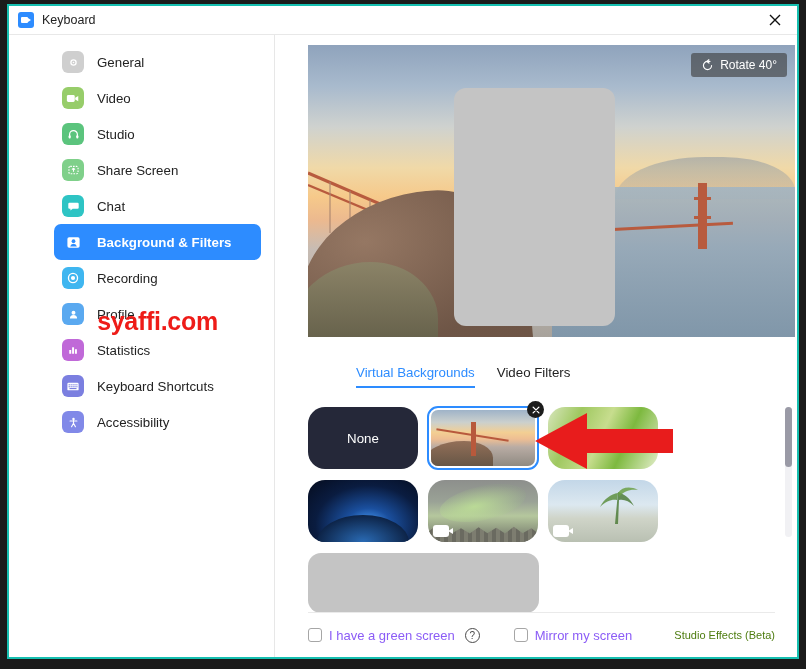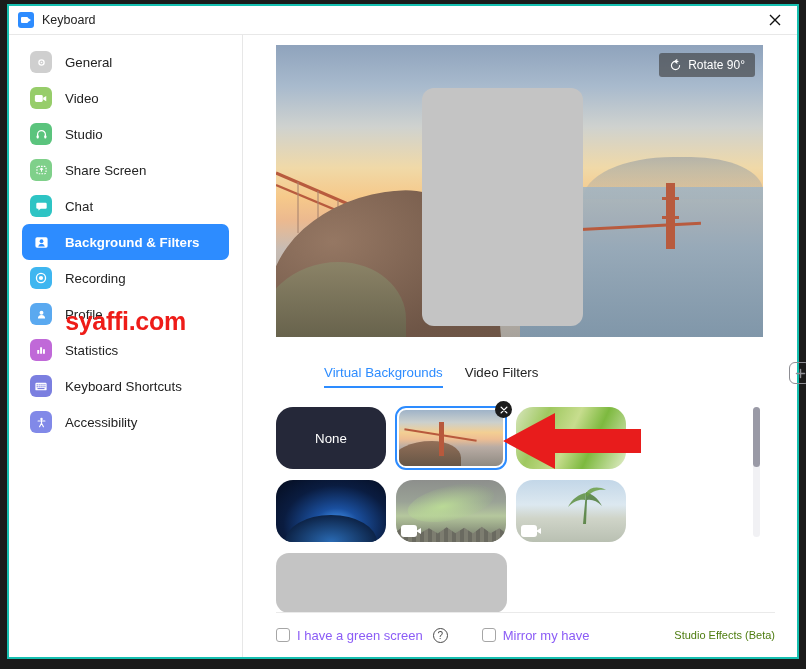--- a/index.html
+++ b/index.html
@@ -69,20 +69,21 @@
 
   .titlebar-sep {
     height: 1px; background: #e8e8e8; flex: none;
   }
 
   
   .body {
     flex: 1;
     display: flex;
     min-height: 0;
+    padding-left: 32px;
   }
 
   
   .sidebar {
     width: 234px;
     flex: none;
     background: #ffffff;
     border-right: 1px solid #e7e7e7;
     padding-top: 9px;
     position: relative;
@@ -681,21 +682,21 @@
 
         <div class="privacy-mask"></div>
 
         <div class="rotate-btn">
           <span>
             <svg width="13" height="13" viewBox="0 0 16 16">
               <path d="M13 8 A5 5 0 1 1 8 3 L11 3" fill="none" stroke="#fff" stroke-width="1.4" stroke-linecap="round"></path>
               <path d="M9.6 0.9 L7.3 3.1 L9.8 5" fill="none" stroke="#fff" stroke-width="1.4" stroke-linecap="round" stroke-linejoin="round"></path>
             </svg>
           </span>
-          <span>Rotate 90°</span>
+          <span>Rotate 40°</span>
         </div>
       </div>
 
       <div class="tabs-row">
         <div class="tab active">Virtual Backgrounds</div>
         <div class="tab">Video Filters</div>
         <div class="add-btn">
           <svg width="11" height="11" viewBox="0 0 12 12">
               <path d="M6 1.6 V10.4 M1.6 6 H10.4" stroke="#8d8d93" stroke-width="1.6" stroke-linecap="round"></path>
             </svg>
@@ -767,21 +768,21 @@
 
       <div class="bottom-bar">
         <div class="cb-group">
           <span class="cbox"></span>
           <span class="cb-label">I have a green screen</span>
         </div>
         <div class="help-icon">?</div>
         <div class="gap-22"></div>
         <div class="cb-group">
           <span class="cbox"></span>
-          <span class="cb-label">Mirror my have</span>
+          <span class="cb-label">Mirror my screen</span>
         </div>
         <div class="spacer"></div>
         <div class="studio-link">Studio Effects (Beta)</div>
       </div>
 
     </div>
   </div>
 </div>
 
 </body></html>

